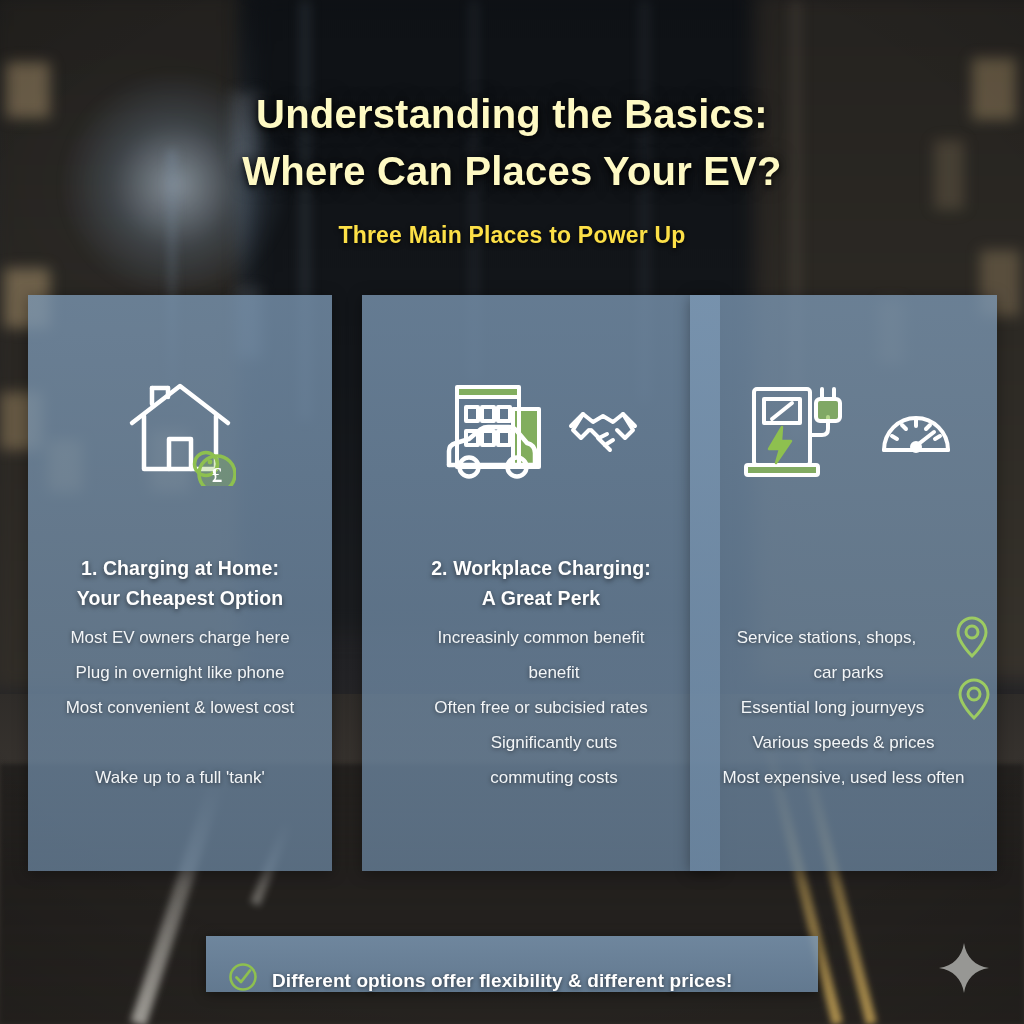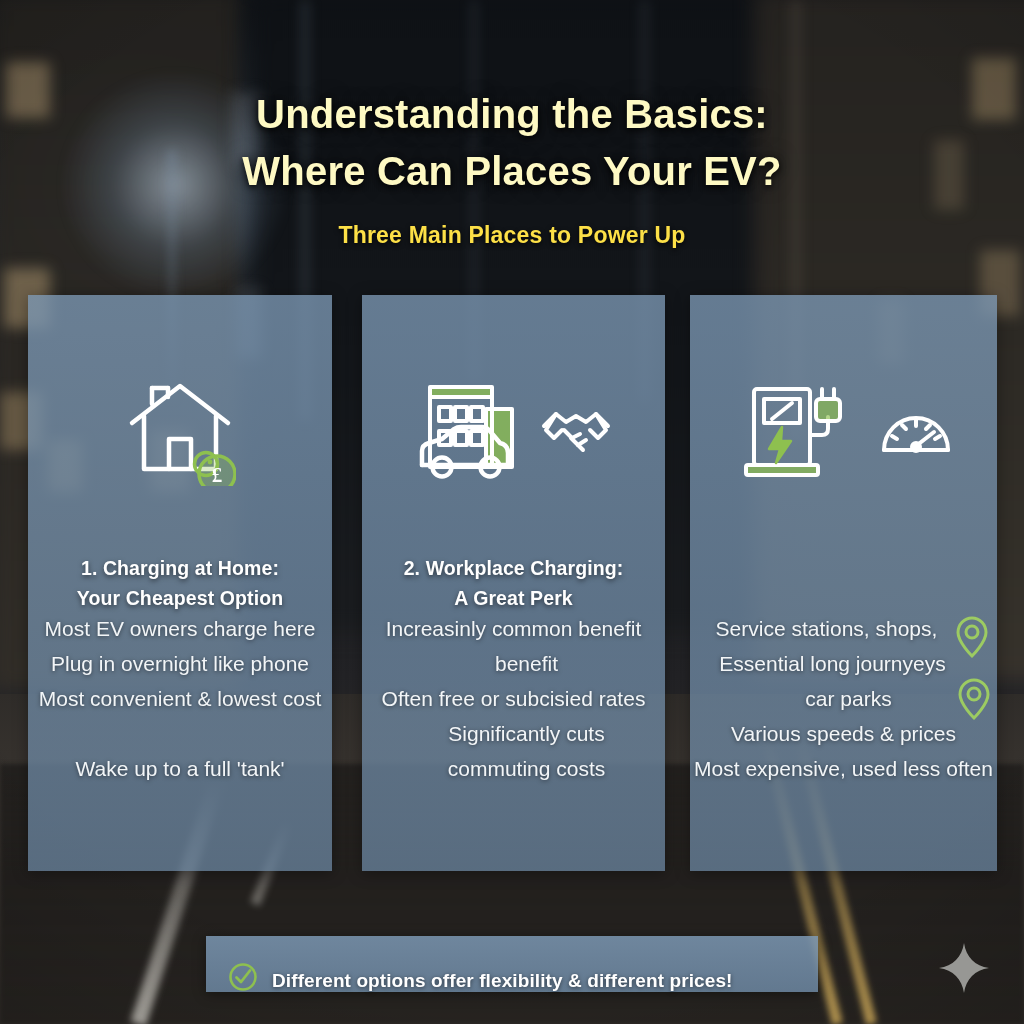--- a/index.html
+++ b/index.html
@@ -93,39 +93,39 @@
 
   
   .cards{position:absolute;left:0;top:295px;width:1024px;height:576px;}
   .card{
     position:absolute;top:0;height:576px;
     background:linear-gradient(180deg,rgba(124,152,180,.78) 0%, rgba(116,144,172,.74) 55%, rgba(110,138,166,.72) 100%);
     box-shadow:0 2px 14px rgba(0,0,0,.35);
     overflow:visible;
   }
   .card.c1{left:28px;width:304px;}
-  .card.c2{left:362px;width:303px;}
+  .card.c2{left:362px;width:358px;}
   .card.c3{left:690px;width:307px;}
 
   .icon-row{
     position:absolute;top:78px;left:0;right:0;height:115px;
     display:flex;align-items:center;justify-content:center;gap:14px;
   }
 
   .card-heading{
     position:absolute;left:-22px;right:-22px;top:238px;
     text-align:center;color:#ffffff;font-weight:bold;font-size:19.5px;
     line-height:30px;letter-spacing:.1px;
     text-shadow:0 2px 5px rgba(0,0,0,.55);
     margin-top:20px;
   }
 
   .bullets{
-    position:absolute;left:-8px;right:-8px;top:316px;
-    text-align:center;color:#f2f5f7;font-size:21px;line-height:35px;
+    position:absolute;left:-8px;right:-8px;top:325px;
+    text-align:center;color:#f2f5f7;font-size:17px;line-height:35px;
     text-shadow:0 1px 4px rgba(0,0,0,.5);
   }
   .bullets .li{white-space:nowrap;}
   .bullets .spacer{height:35px;}
 
   
   .pin-stack{position:absolute;right:6px;top:320px;}
   .pin-stack svg{display:block;}
   .pin-stack .p2{margin-top:18px;margin-left:2px;}
 
@@ -301,22 +301,22 @@
               <path d="M60 34 L55 37"></path>
             <path d="M36 44 L54 30"></path>
             <circle cx="36" cy="45" r="4" fill="#ffffff"></circle>
           </g>
         </svg>
       </div>
 
 
       <div class="bullets">
         <div class="li" style="padding-right:34px;">Service stations, shops,</div>
+        <div class="li" style="padding-left:10px;">car parks</div>
         <div class="li" style="padding-right:22px;">Essential long journyeys</div>
-        <div class="li" style="padding-left:10px;">car parks</div>
         <div class="li">Various speeds &amp; prices</div>
         <div class="li">Most expensive, used less often</div>
       </div>
 
       <div class="pin-stack">
         <svg class="p1" width="34" height="44" viewBox="0 0 34 44">
           <path d="M17 3 C9 3 3 9.5 3 17.5 C3 27 17 41 17 41 C17 41 31 27 31 17.5 C31 9.5 25 3 17 3 Z" fill="none" stroke="#9ccb62" stroke-width="3"></path>
           <circle cx="17" cy="17" r="6" fill="none" stroke="#9ccb62" stroke-width="3"></circle>
         </svg>
         <svg class="p2" width="34" height="44" viewBox="0 0 34 44">

